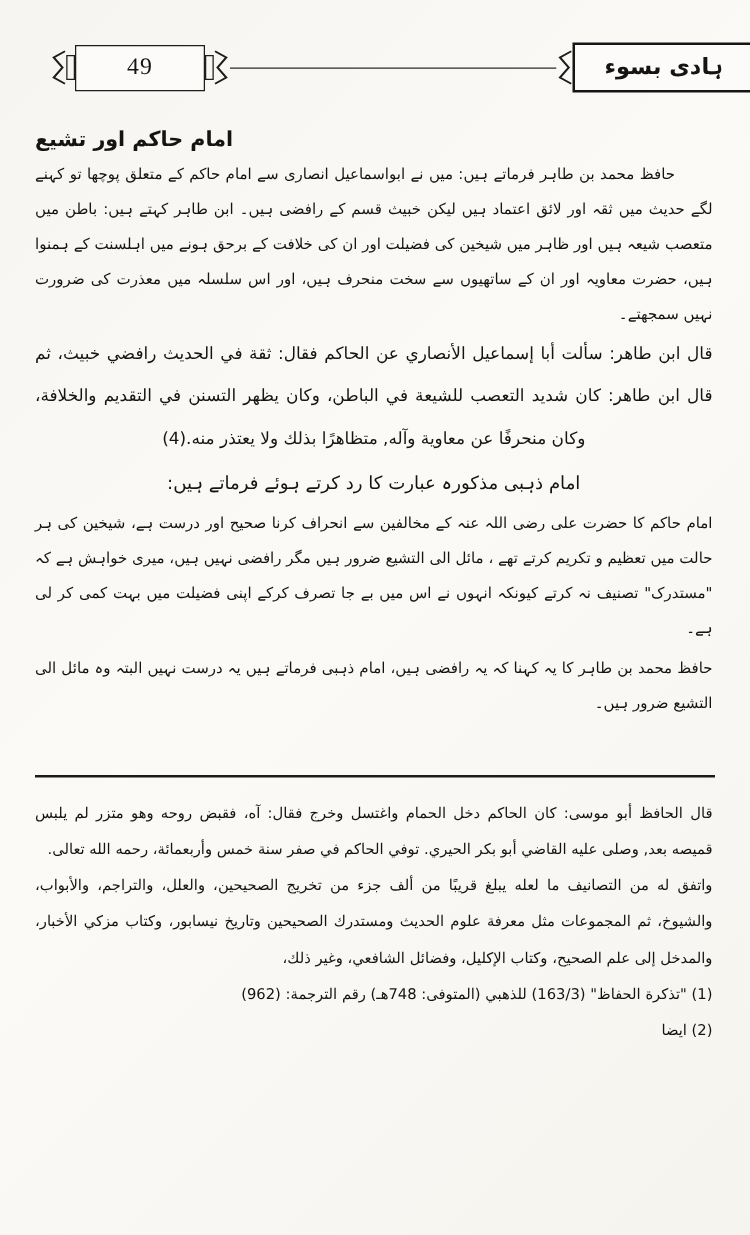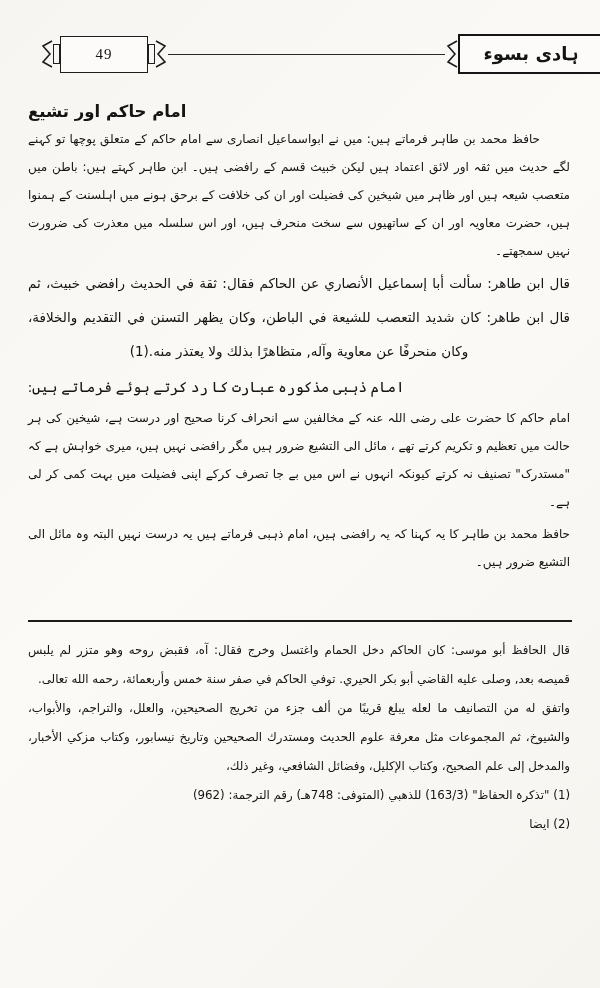--- a/index.html
+++ b/index.html
@@ -21,25 +21,25 @@
     margin:32px 0 0 40px;
     height:44px;
   }
   .orn { flex:0 0 auto; display:block; }
   .tab {
     flex:0 0 auto; width:7px; height:20px;
     border:1.6px solid #1d1d1d; background:transparent;
   }
   .pagenum-box {
     flex:0 0 auto;
-    width:88px; height:37px;
+    width:104px; height:37px;
     border:1.8px solid #1d1d1d;
     display:flex; align-items:center; justify-content:center;
     font-family:"Liberation Serif", serif;
-    font-size:15px; letter-spacing:1px;
+    font-size:19px; letter-spacing:1px;
     background:#fcfbf9;
   }
   .header-rule { flex:1 1 auto; height:0; border-top:1.4px solid #2a2a2a; }
   .title-box {
     flex:0 0 auto;
     min-width:150px; height:40px;
     margin-right:-8px;
     border:2px solid #151515;
     display:flex; align-items:center; justify-content:center;
     font-weight:bold; font-size:18px;
@@ -64,23 +64,22 @@
   p.arabic {
     font-size:13.5px;
     line-height:2.5;
     text-align:justify;
     text-align-last:center;
     margin:2px 0;
   }
   p.intro-line {
     font-size:14.5px;
     line-height:2.3;
-    text-align:left;
+    text-align:center;
     margin-top:2px;
-    font-family:Liberation Serif, serif;
   }
   p.closing { margin-top:4px; }
   
   .footnote-separator {
     margin:44px 28px 0 28px;
     border-top:2.2px solid #1b1b1b;
   }
   .footnotes {
     padding:14px 30px 0 28px;
     font-size:11.8px;
@@ -116,21 +115,21 @@
     <div class="title-box">
       <span>ہادی بسوء</span>
     </div>
   </div>
 
   <div class="content">
     <h1 class="section-heading">امام حاکم اور تشیع</h1>
 
     <p class="urdu indent-first">حافظ محمد بن طاہر فرماتے ہیں: میں نے ابواسماعیل انصاری سے امام حاکم کے متعلق پوچھا تو کہنے لگے حدیث میں ثقہ اور لائق اعتماد ہیں لیکن خبیث قسم کے رافضی ہیں۔ ابن طاہر کہتے ہیں: باطن میں متعصب شیعہ ہیں اور ظاہر میں شیخین کی فضیلت اور ان کی خلافت کے برحق ہونے میں اہلسنت کے ہمنوا ہیں، حضرت معاویہ اور ان کے ساتھیوں سے سخت منحرف ہیں، اور اس سلسلہ میں معذرت کی ضرورت نہیں سمجھتے۔</p>
 
-    <p class="arabic">قال ابن طاهر: سألت أبا إسماعيل الأنصاري عن الحاكم فقال: ثقة في الحديث رافضي خبيث، ثم قال ابن طاهر: كان شديد التعصب للشيعة في الباطن، وكان يظهر التسنن في التقديم والخلافة، وكان منحرفًا عن معاوية وآله, متظاهرًا بذلك ولا يعتذر منه.(1)</p>
+    <p class="arabic">قال ابن طاهر: سألت أبا إسماعيل الأنصاري عن الحاكم فقال: ثقة في الحديث رافضي خبيث، ثم قال ابن طاهر: كان شديد التعصب للشيعة في الباطن، وكان يظهر التسنن في التقديم والخلافة، وكان منحرفًا عن معاوية وآله, متظاهرًا بذلك ولا يعتذر منه.(4)</p>
 
     <p class="intro-line">امام ذہبی مذکورہ عبارت کا رد کرتے ہوئے فرماتے ہیں:</p>
 
     <p class="urdu">امام حاکم کا حضرت علی رضی اللہ عنہ کے مخالفین سے انحراف کرنا صحیح اور درست ہے، شیخین کی ہر حالت میں تعظیم و تکریم کرتے تھے ، مائل الی التشیع ضرور ہیں مگر رافضی نہیں ہیں، میری خواہش ہے کہ "مستدرک" تصنیف نہ کرتے کیونکہ انہوں نے اس میں بے جا تصرف کرکے اپنی فضیلت میں بہت کمی کر لی ہے۔</p>
 
 
     <p class="urdu closing">حافظ محمد بن طاہر کا یہ کہنا کہ یہ رافضی ہیں، امام ذہبی فرماتے ہیں یہ درست نہیں البتہ وہ مائل الی التشیع ضرور ہیں۔</p>
   </div>
 
   <div class="footnote-separator"></div>

